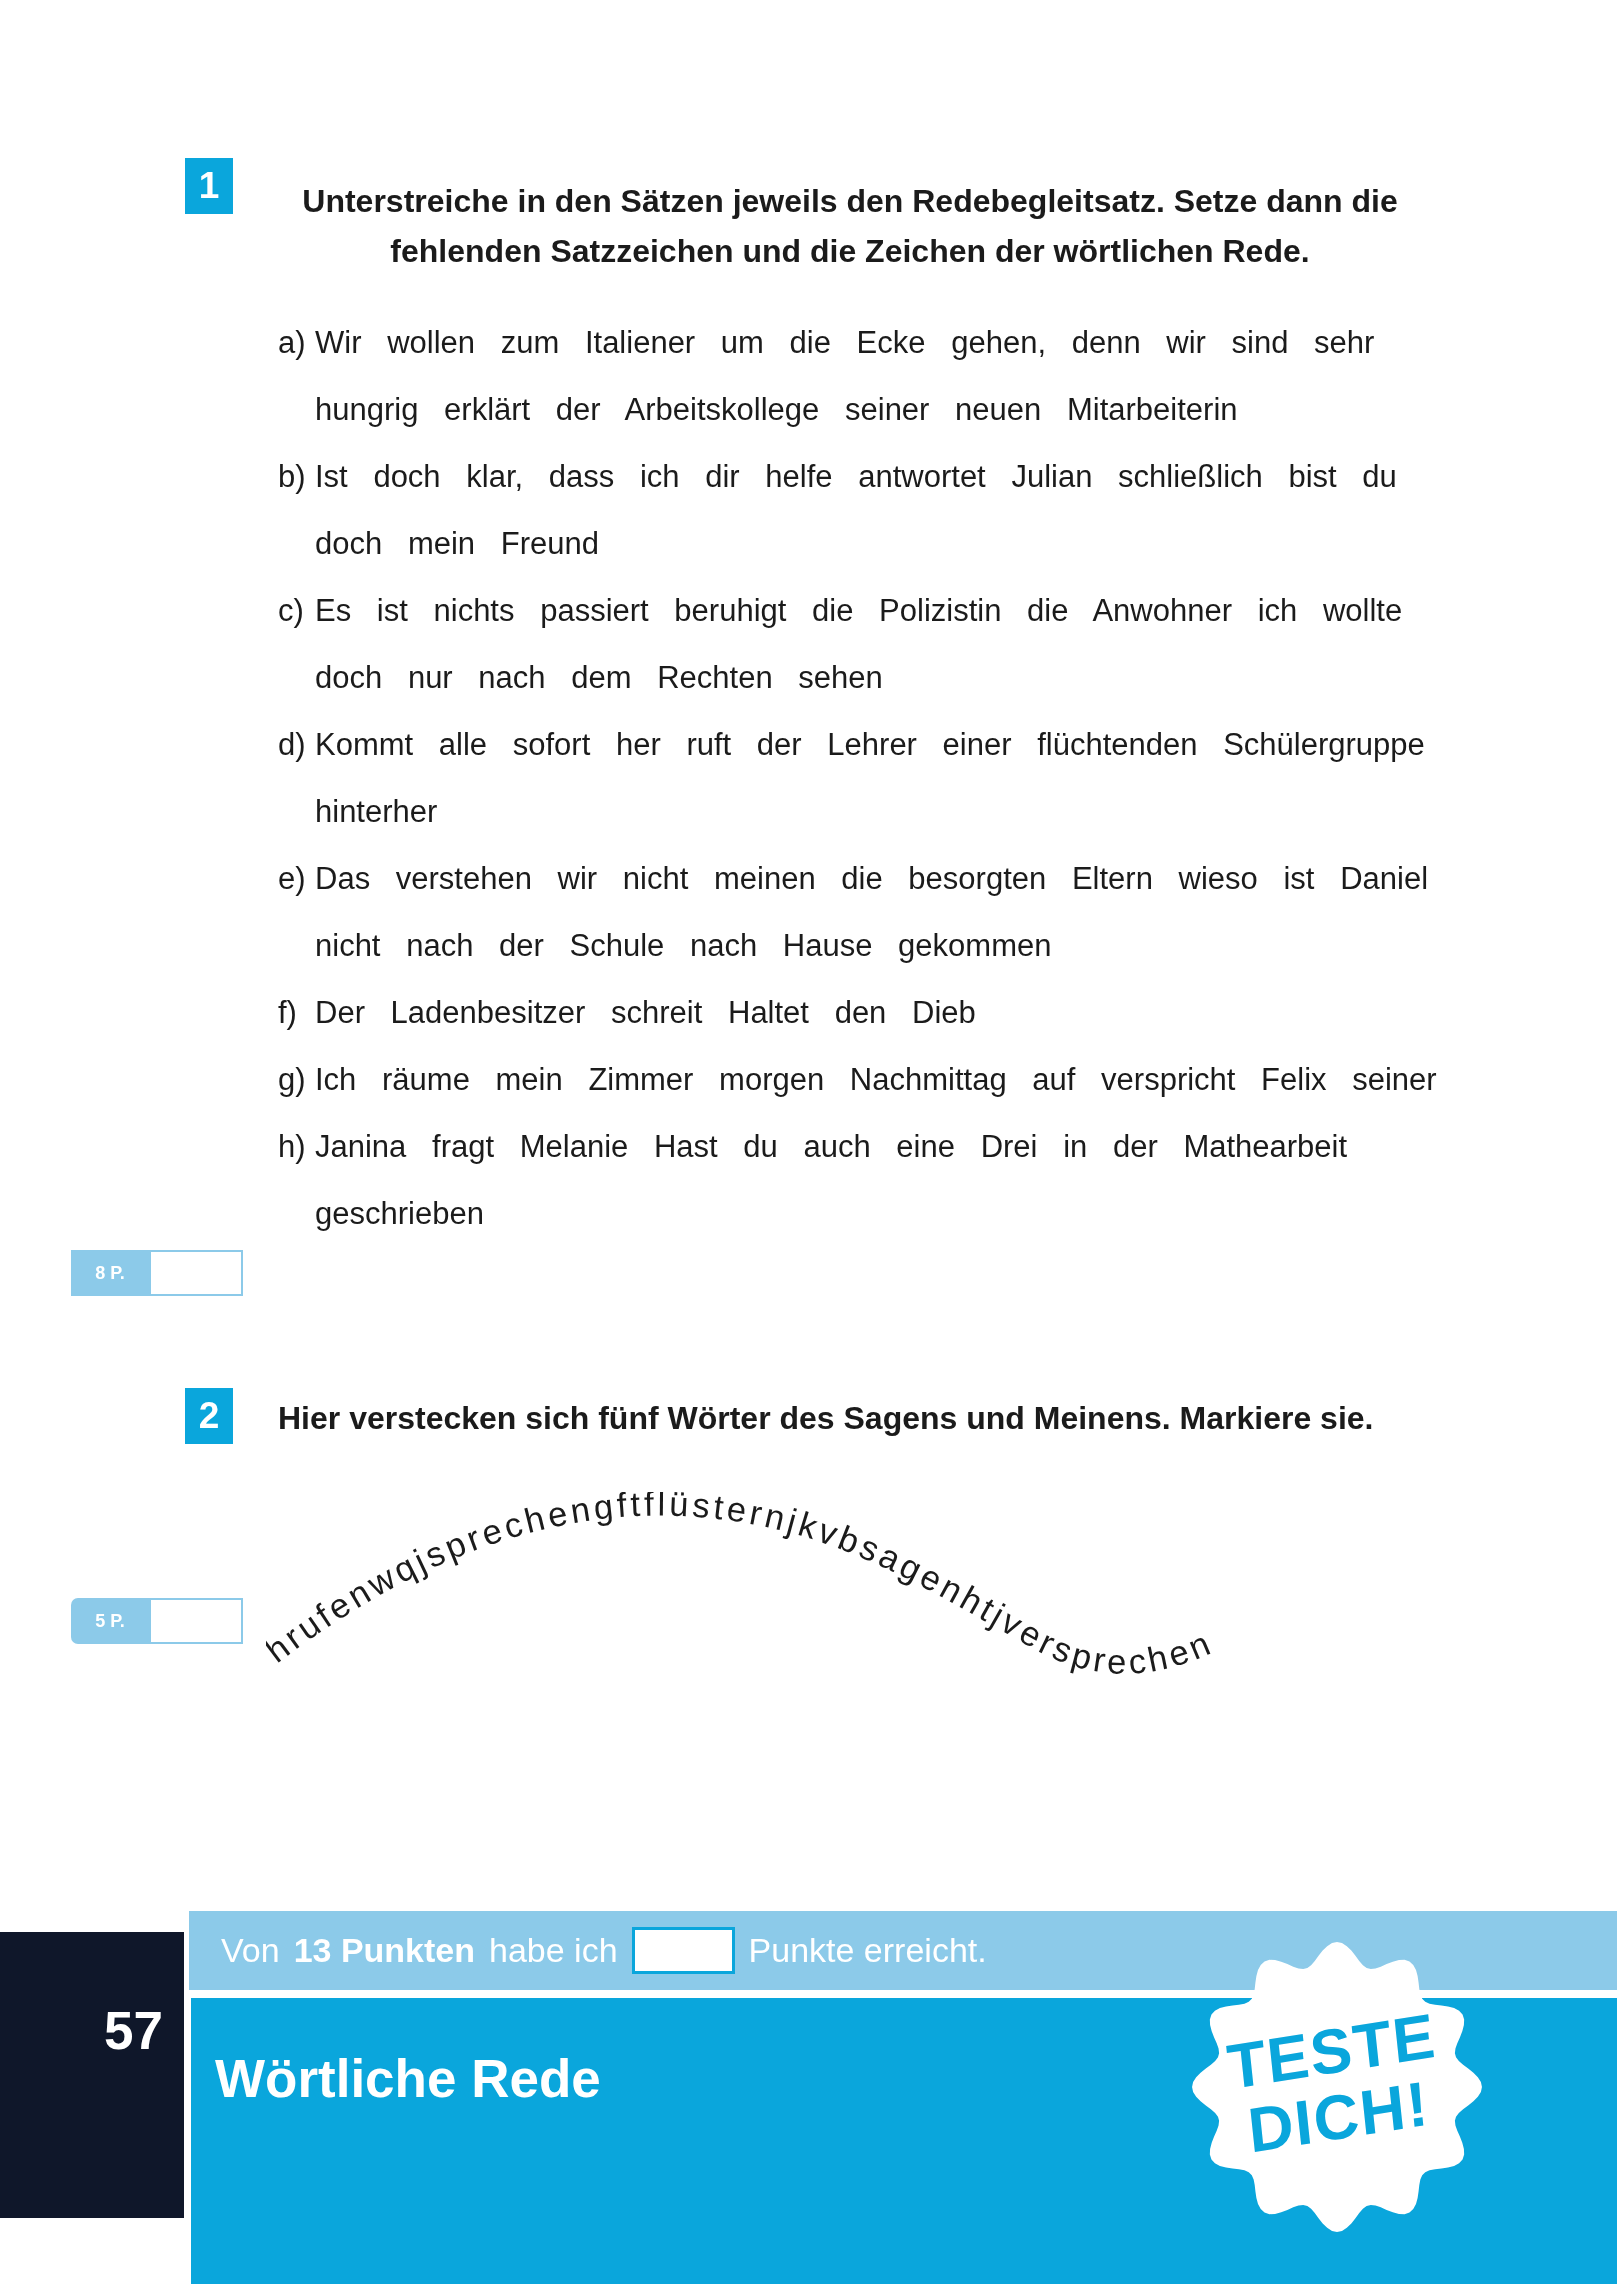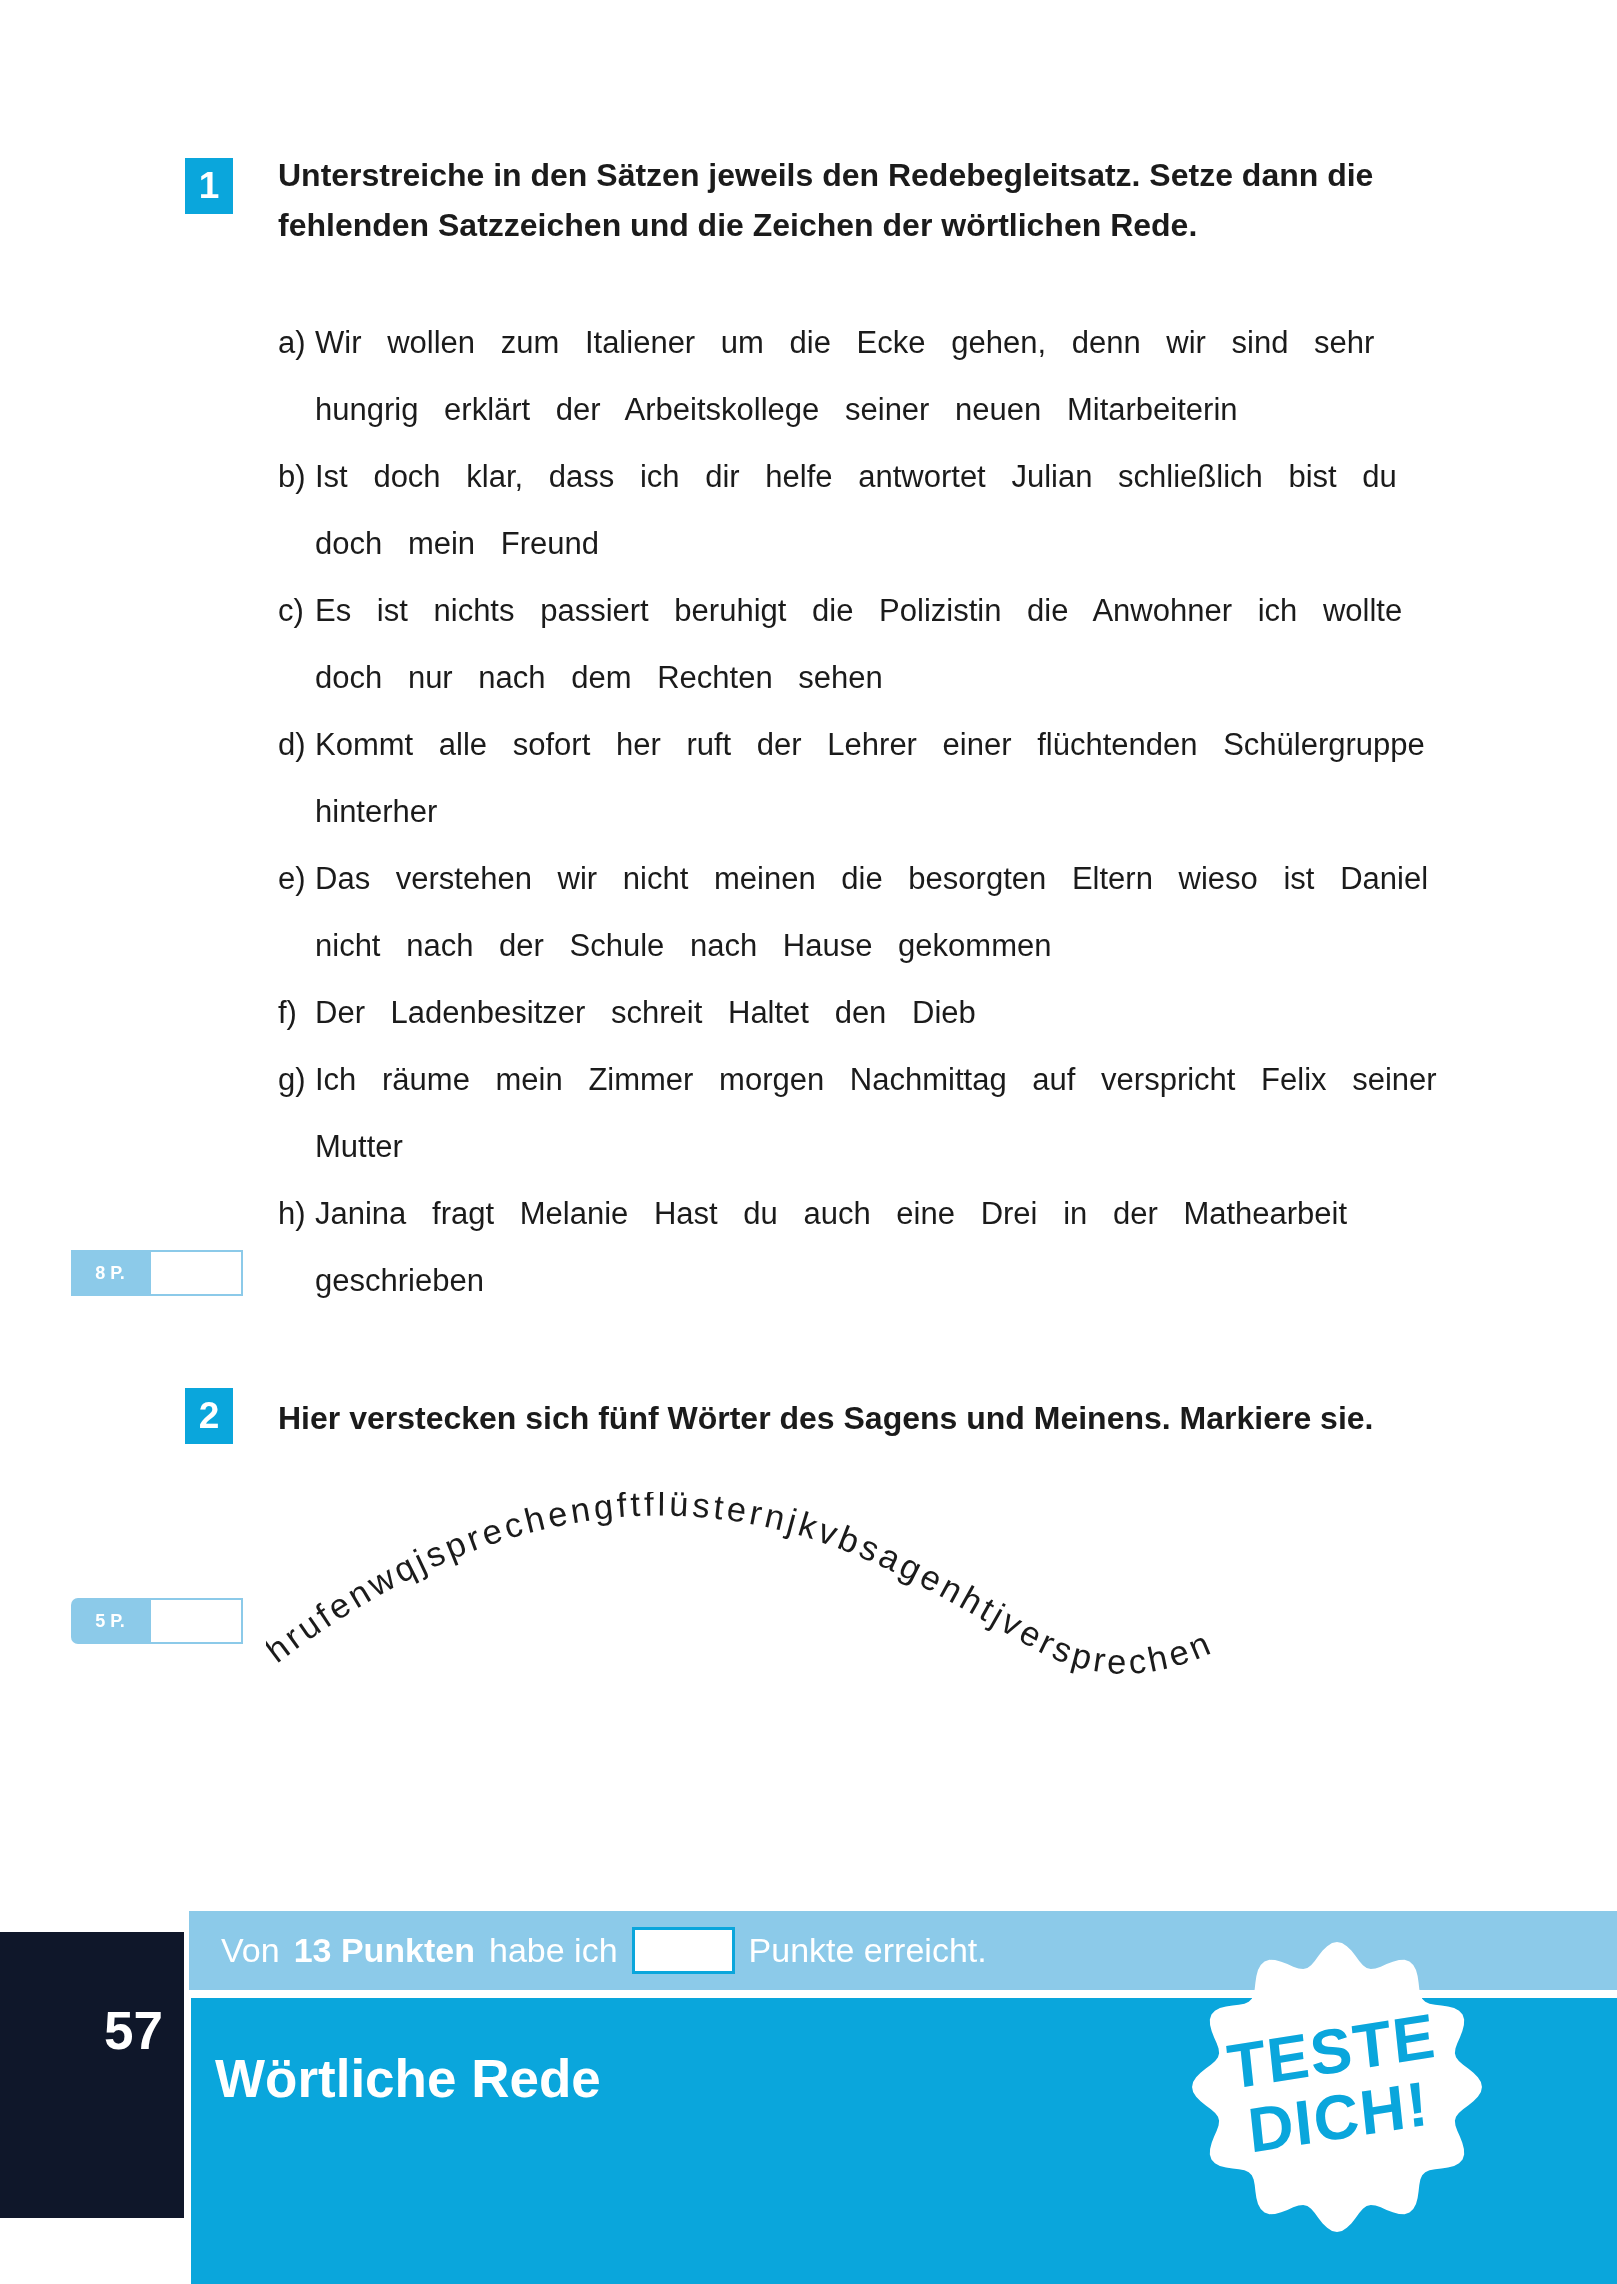--- a/index.html
+++ b/index.html
@@ -7,21 +7,21 @@
     width:1618px;height:2284px;position:relative;background:#ffffff;
     font-family:"Liberation Sans", sans-serif;color:#1b1b1b;overflow:hidden;
   }
   .task-num{
     position:absolute;width:48px;height:56px;background:#0aa6dc;color:#fff;
     font-weight:bold;font-size:37px;display:flex;align-items:center;justify-content:center;
   }
   #task1-num{left:185px;top:158px;}
   #task2-num{left:185px;top:1388px;}
   .heading{position:absolute;left:278px;font-weight:bold;font-size:32px;line-height:50px;}
-  #task1-heading{top:150px;width:1144px;}
+  #task1-heading{top:176px;width:1144px;text-align:center;}
   #task2-heading{top:1393px;width:1225px;}
 
   .items{position:absolute;left:278px;top:309px;width:1176px;font-size:31px;}
   .item{position:relative;padding-left:37px;}
   .item-label{position:absolute;left:0;top:0;line-height:67px;}
   .item-line{line-height:67px;word-spacing:0.55em;white-space:nowrap;}
 
   .points-badge{position:absolute;left:71px;width:172px;height:46px;background:#8ccae9;display:flex;}
   #points-1{top:1250px;}
   #points-2{top:1598px;border-radius:7px;}
@@ -80,21 +80,20 @@
     <div class="item-line">Das verstehen wir nicht meinen die besorgten Eltern wieso ist Daniel</div>
     <div class="item-line">nicht nach der Schule nach Hause gekommen</div>
   </div>
   <div class="item">
     <span class="item-label">f)</span>
     <div class="item-line">Der Ladenbesitzer schreit Haltet den Dieb</div>
   </div>
   <div class="item">
     <span class="item-label">g)</span>
     <div class="item-line">Ich räume mein Zimmer morgen Nachmittag auf verspricht Felix seiner</div>
-    <div class="item-line">Mutter</div>
   </div>
   <div class="item">
     <span class="item-label">h)</span>
     <div class="item-line">Janina fragt Melanie Hast du auch eine Drei in der Mathearbeit</div>
     <div class="item-line">geschrieben</div>
   </div>
 </div>
 
 <div class="points-badge" id="points-1">
   <div class="points-label">8 P.</div>

